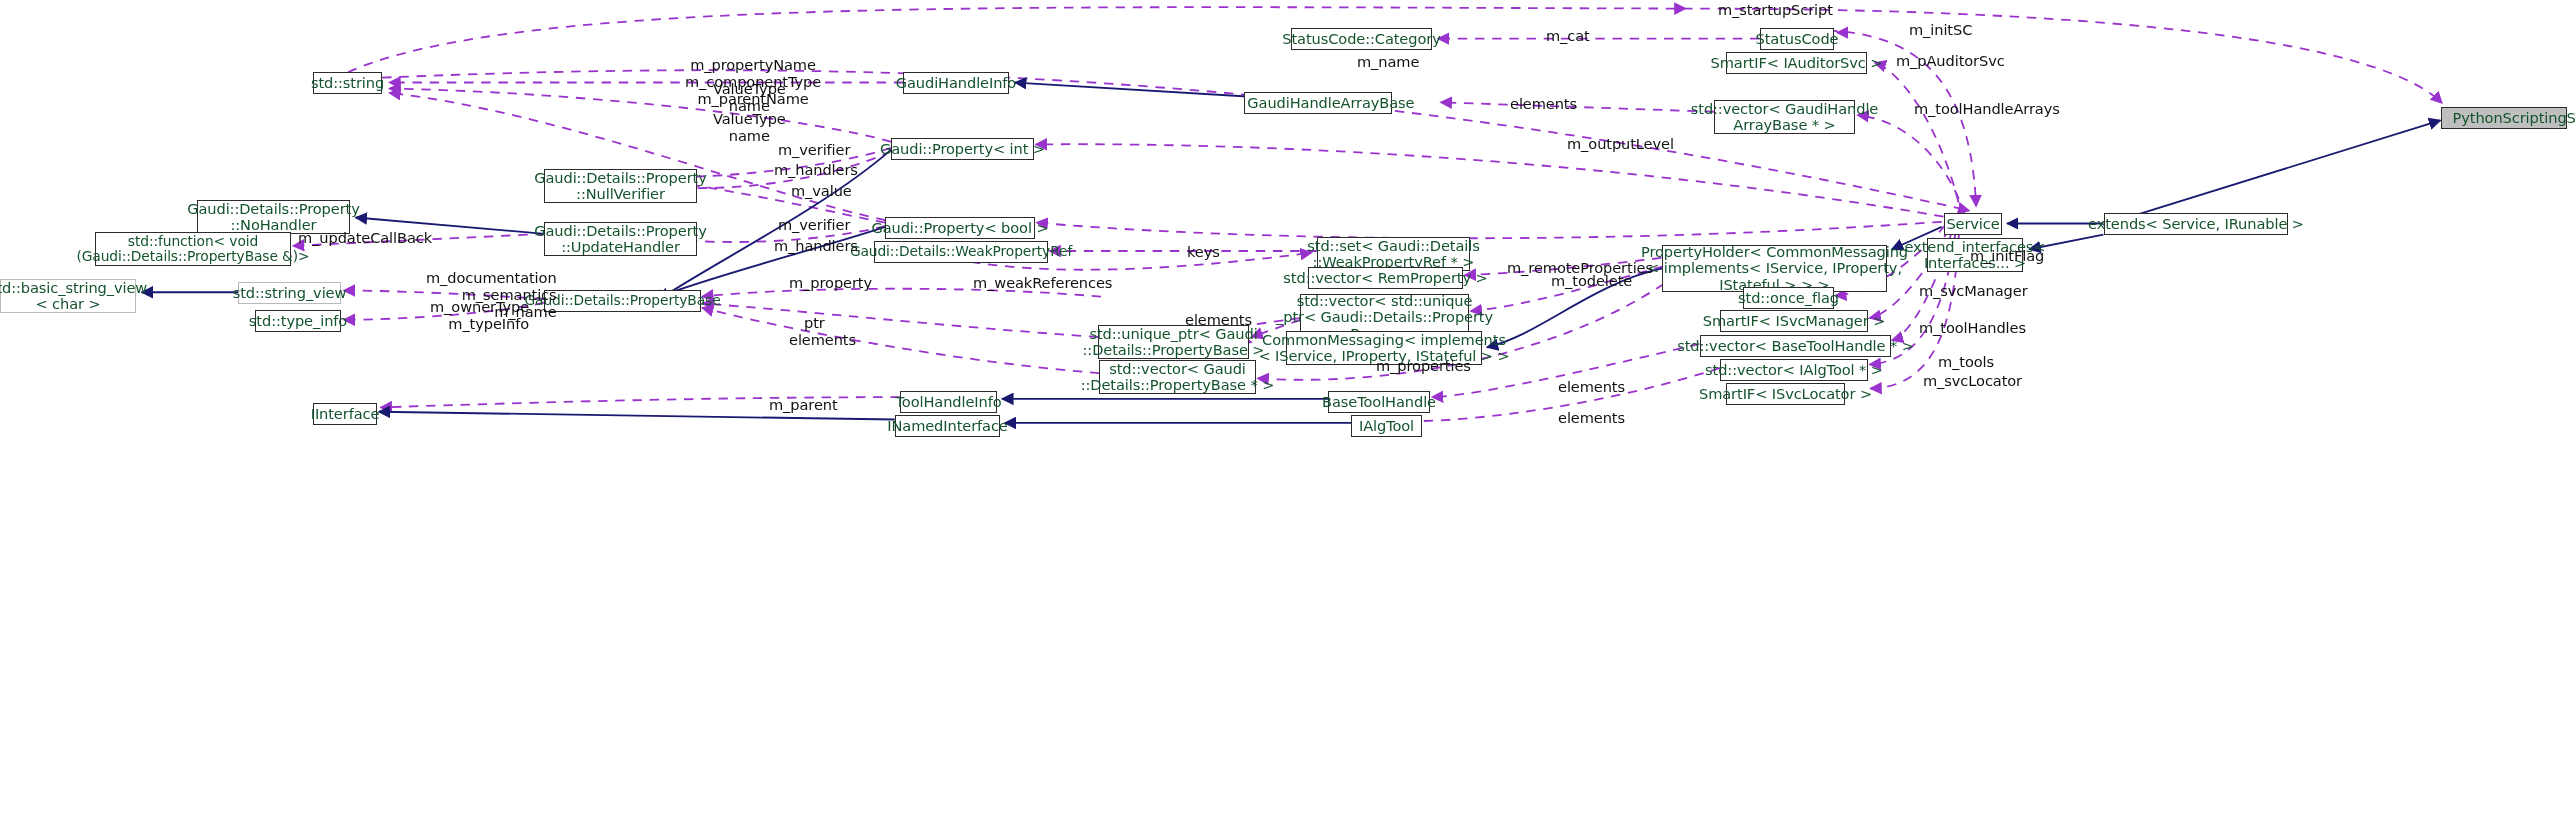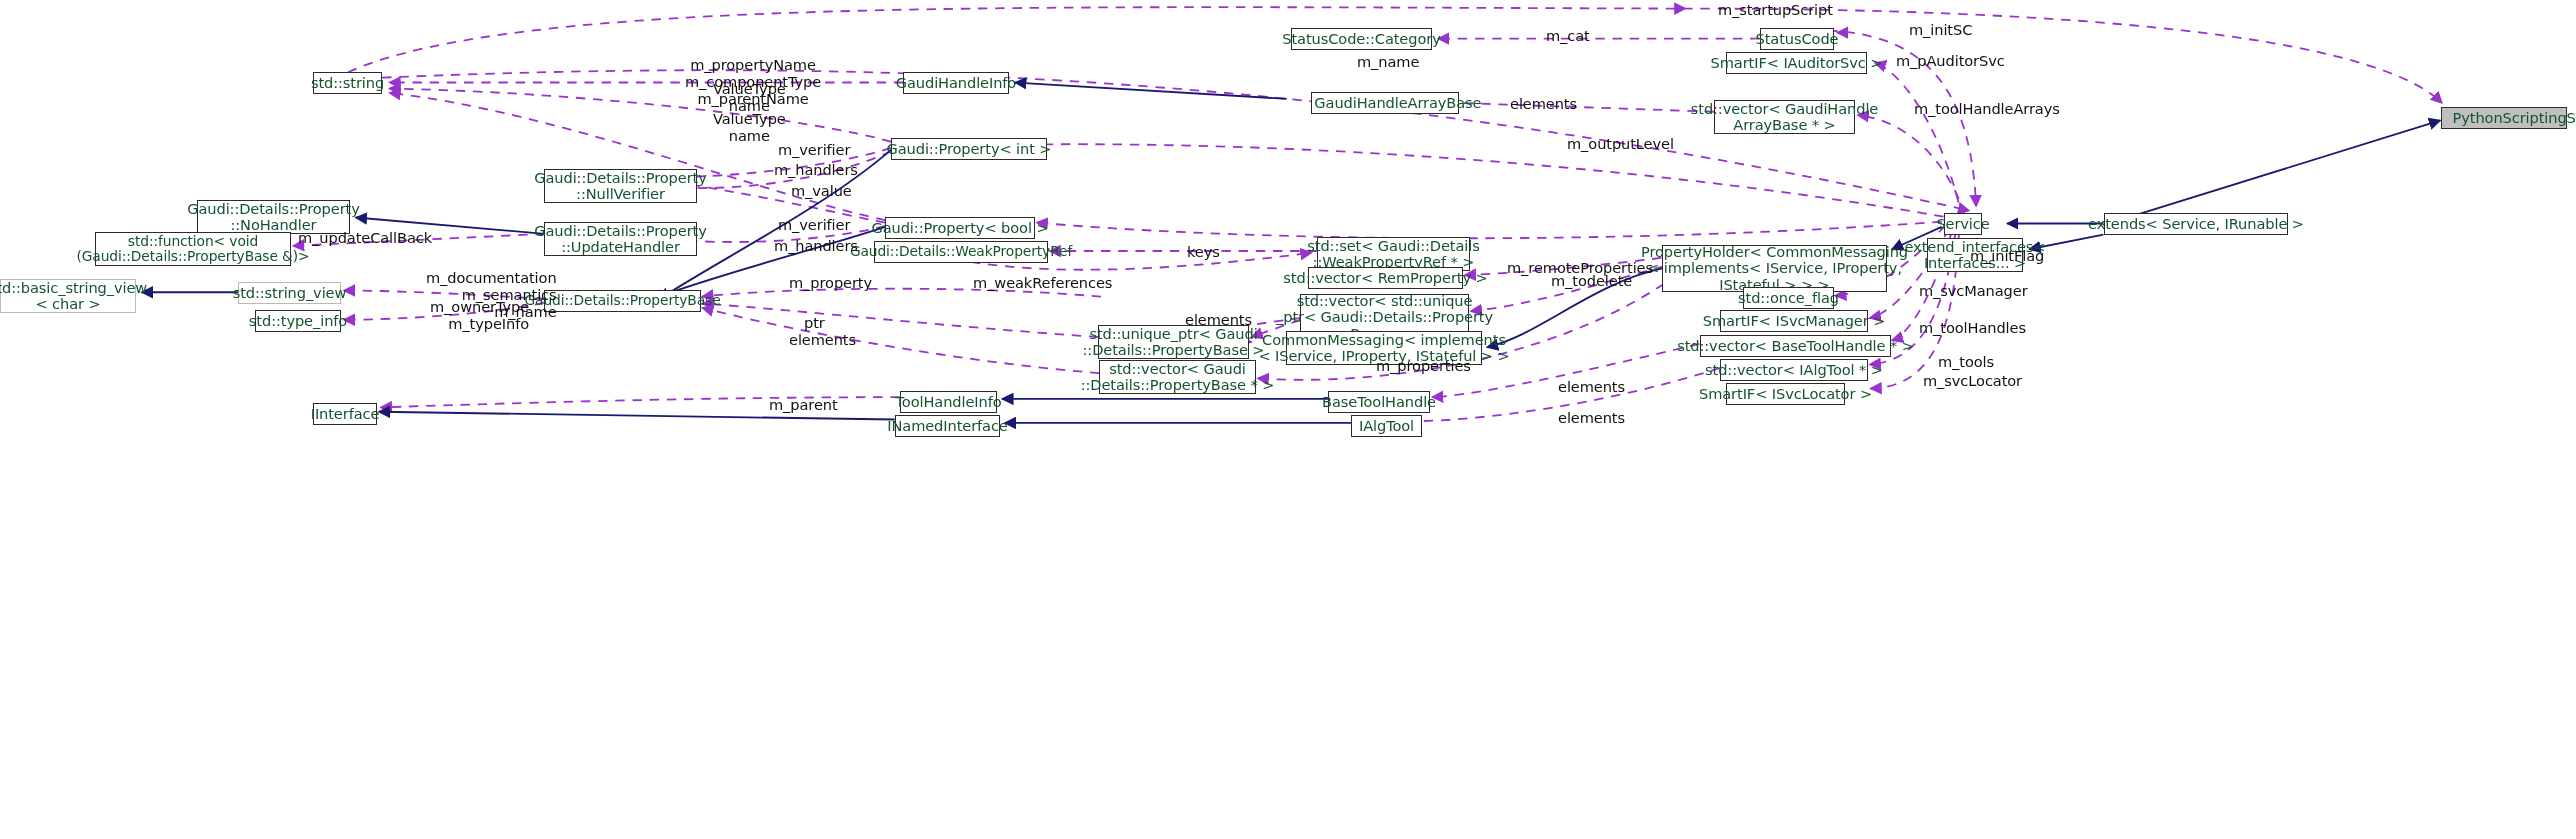--- a/index.html
+++ b/index.html
@@ -152,32 +152,32 @@
       <path d="M1544,464 L1165,464" marker-end="url(#ahn)"></path>
 
       <path d="M1571,492 L1168,492" marker-end="url(#ahn)"></path>
 
       <path d="M1040,488 L440,479" marker-end="url(#ahn)"></path>
     </g>
   </svg>
 
   <div class="node current" style="left:2441px;top:107px;width:126px;height:21.5px;">PythonScriptingSvc</div>
   <div class="node" style="left:2104px;top:213px;width:184px;height:21.5px;">extends&lt; Service, IRunable &gt;</div>
-  <div class="node" style="left:1944px;top:213px;width:38px;height:21.5px;">Service</div>
+  <div class="node" style="left:1944px;top:213px;width:58px;height:21.5px;">Service</div>
   <div class="node" style="left:1927px;top:238px;width:96px;height:34px;">extend_interfaces&lt;
 Interfaces... &gt;</div>
   <div class="node" style="left:1291px;top:28px;width:141px;height:21.5px;">StatusCode::Category</div>
   <div class="node" style="left:1760px;top:28px;width:74px;height:21.5px;">StatusCode</div>
   <div class="node" style="left:1726px;top:52px;width:141px;height:21.5px;">SmartIF&lt; IAuditorSvc &gt;</div>
   <div class="node" style="left:313px;top:72px;width:69px;height:21.5px;">std::string</div>
   <div class="node" style="left:903px;top:72px;width:106px;height:21.5px;">GaudiHandleInfo</div>
-  <div class="node" style="left:1311px;top:92px;width:148px;height:21.5px;padding-left:31px;">GaudiHandleArrayBase</div>
+  <div class="node" style="left:1244px;top:92px;width:148px;height:21.5px;padding-left:31px;">GaudiHandleArrayBase</div>
   <div class="node" style="left:1714px;top:100px;width:141px;height:34px;">std::vector&lt; GaudiHandle
 ArrayBase * &gt;</div>
-  <div class="node" style="left:891px;top:138px;width:156px;height:21.5px;">Gaudi::Property&lt; int &gt;</div>
+  <div class="node" style="left:891px;top:138px;width:143px;height:21.5px;">Gaudi::Property&lt; int &gt;</div>
   <div class="node" style="left:544px;top:169px;width:153px;height:34px;">Gaudi::Details::Property
 ::NullVerifier</div>
   <div class="node" style="left:197px;top:200px;width:153px;height:34px;">Gaudi::Details::Property
 ::NoHandler</div>
   <div class="node" style="left:544px;top:222px;width:153px;height:34px;">Gaudi::Details::Property
 ::UpdateHandler</div>
   <div class="node" style="left:95px;top:232px;width:196px;height:34px;font-size:13.8px;">std::function&lt; void
 (Gaudi::Details::PropertyBase &amp;)&gt;</div>
   <div class="node" style="left:885px;top:217px;width:150px;height:21.5px;">Gaudi::Property&lt; bool &gt;</div>
   <div class="node" style="left:874px;top:241px;width:174px;height:21.5px;font-size:13.8px;">Gaudi::Details::WeakPropertyRef</div>

